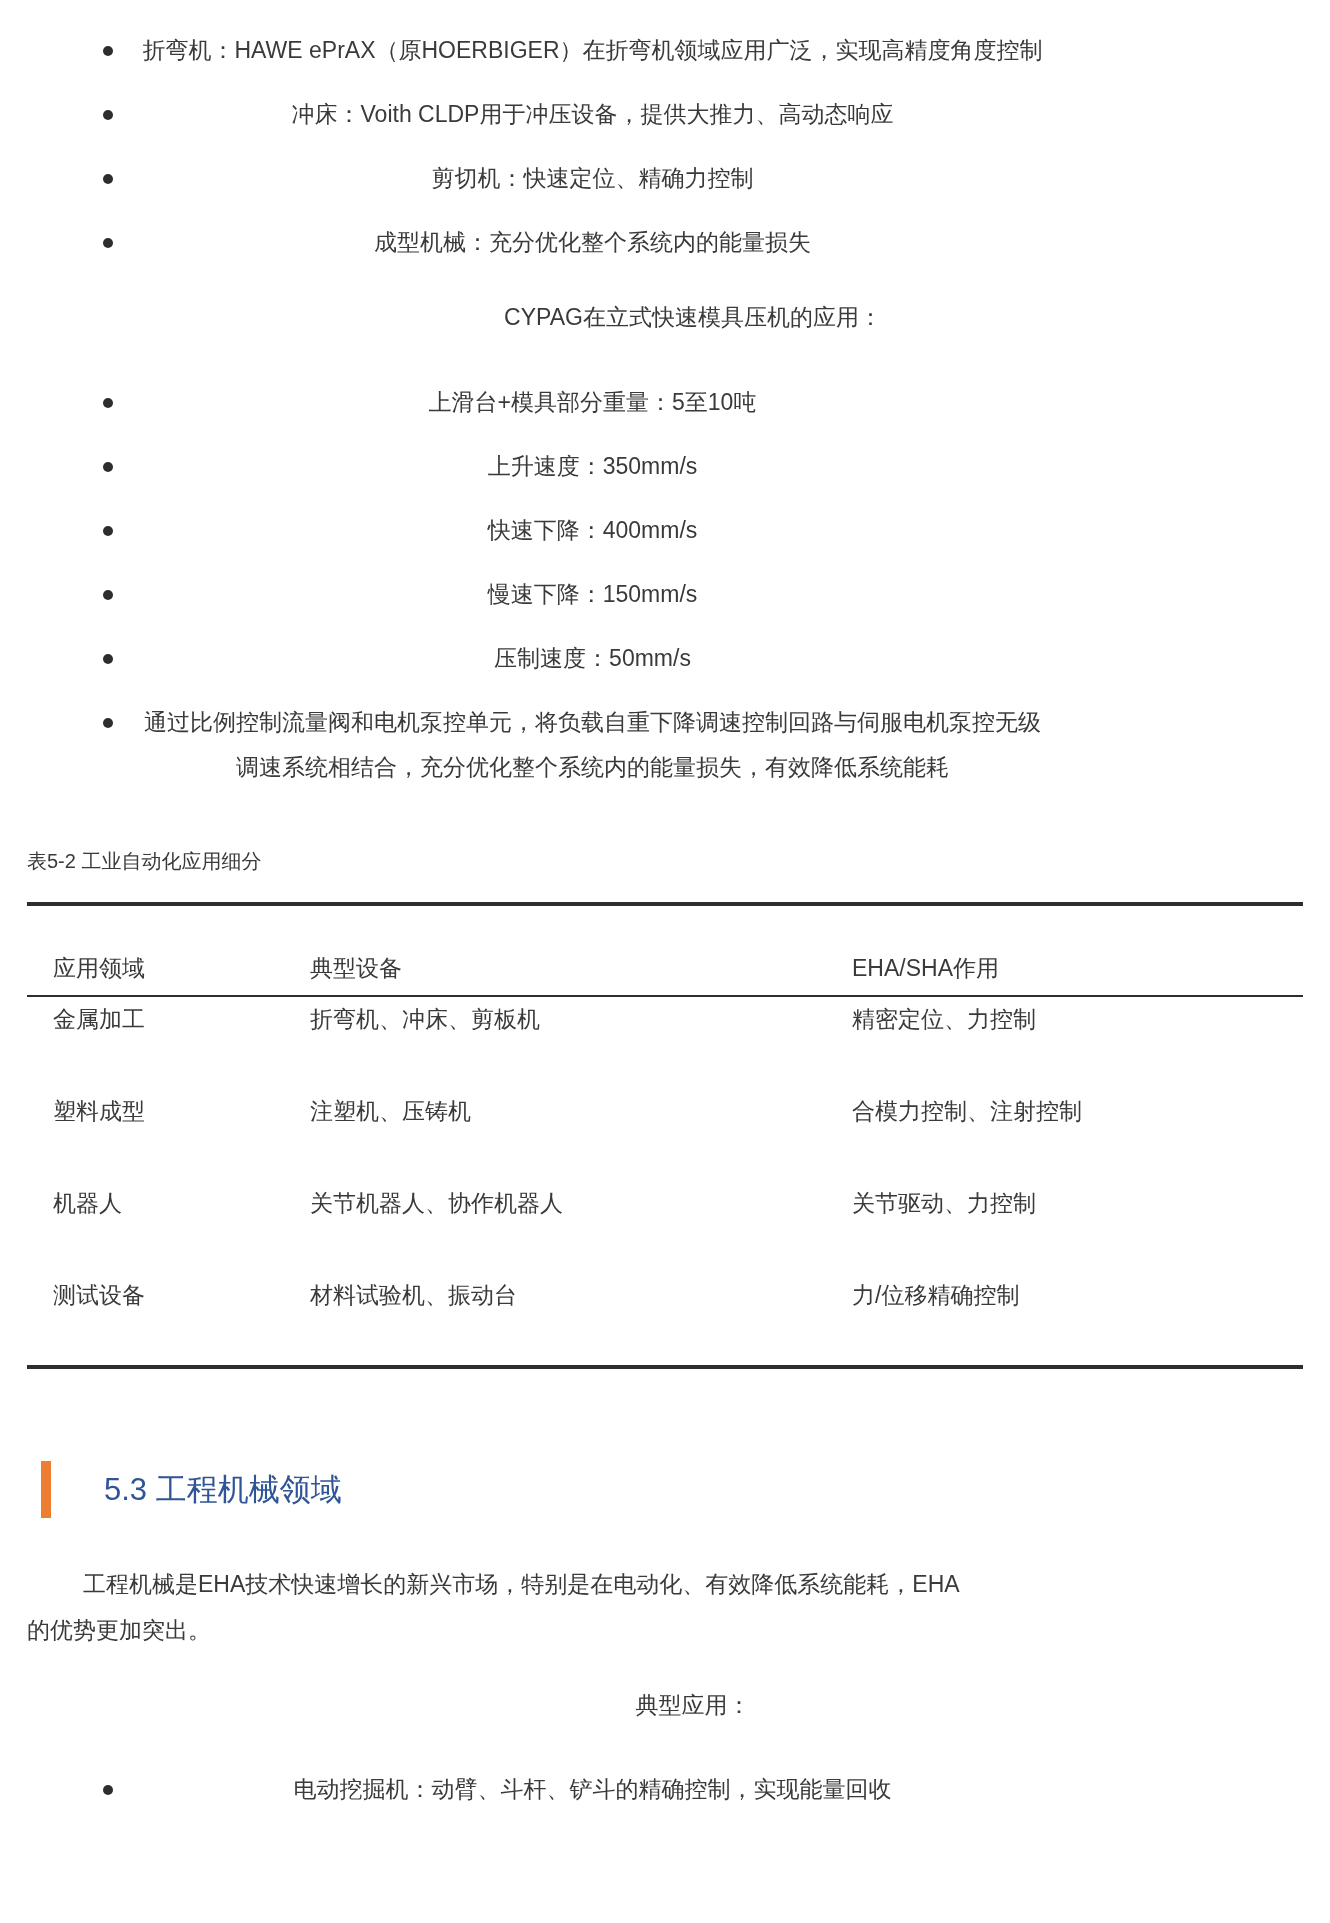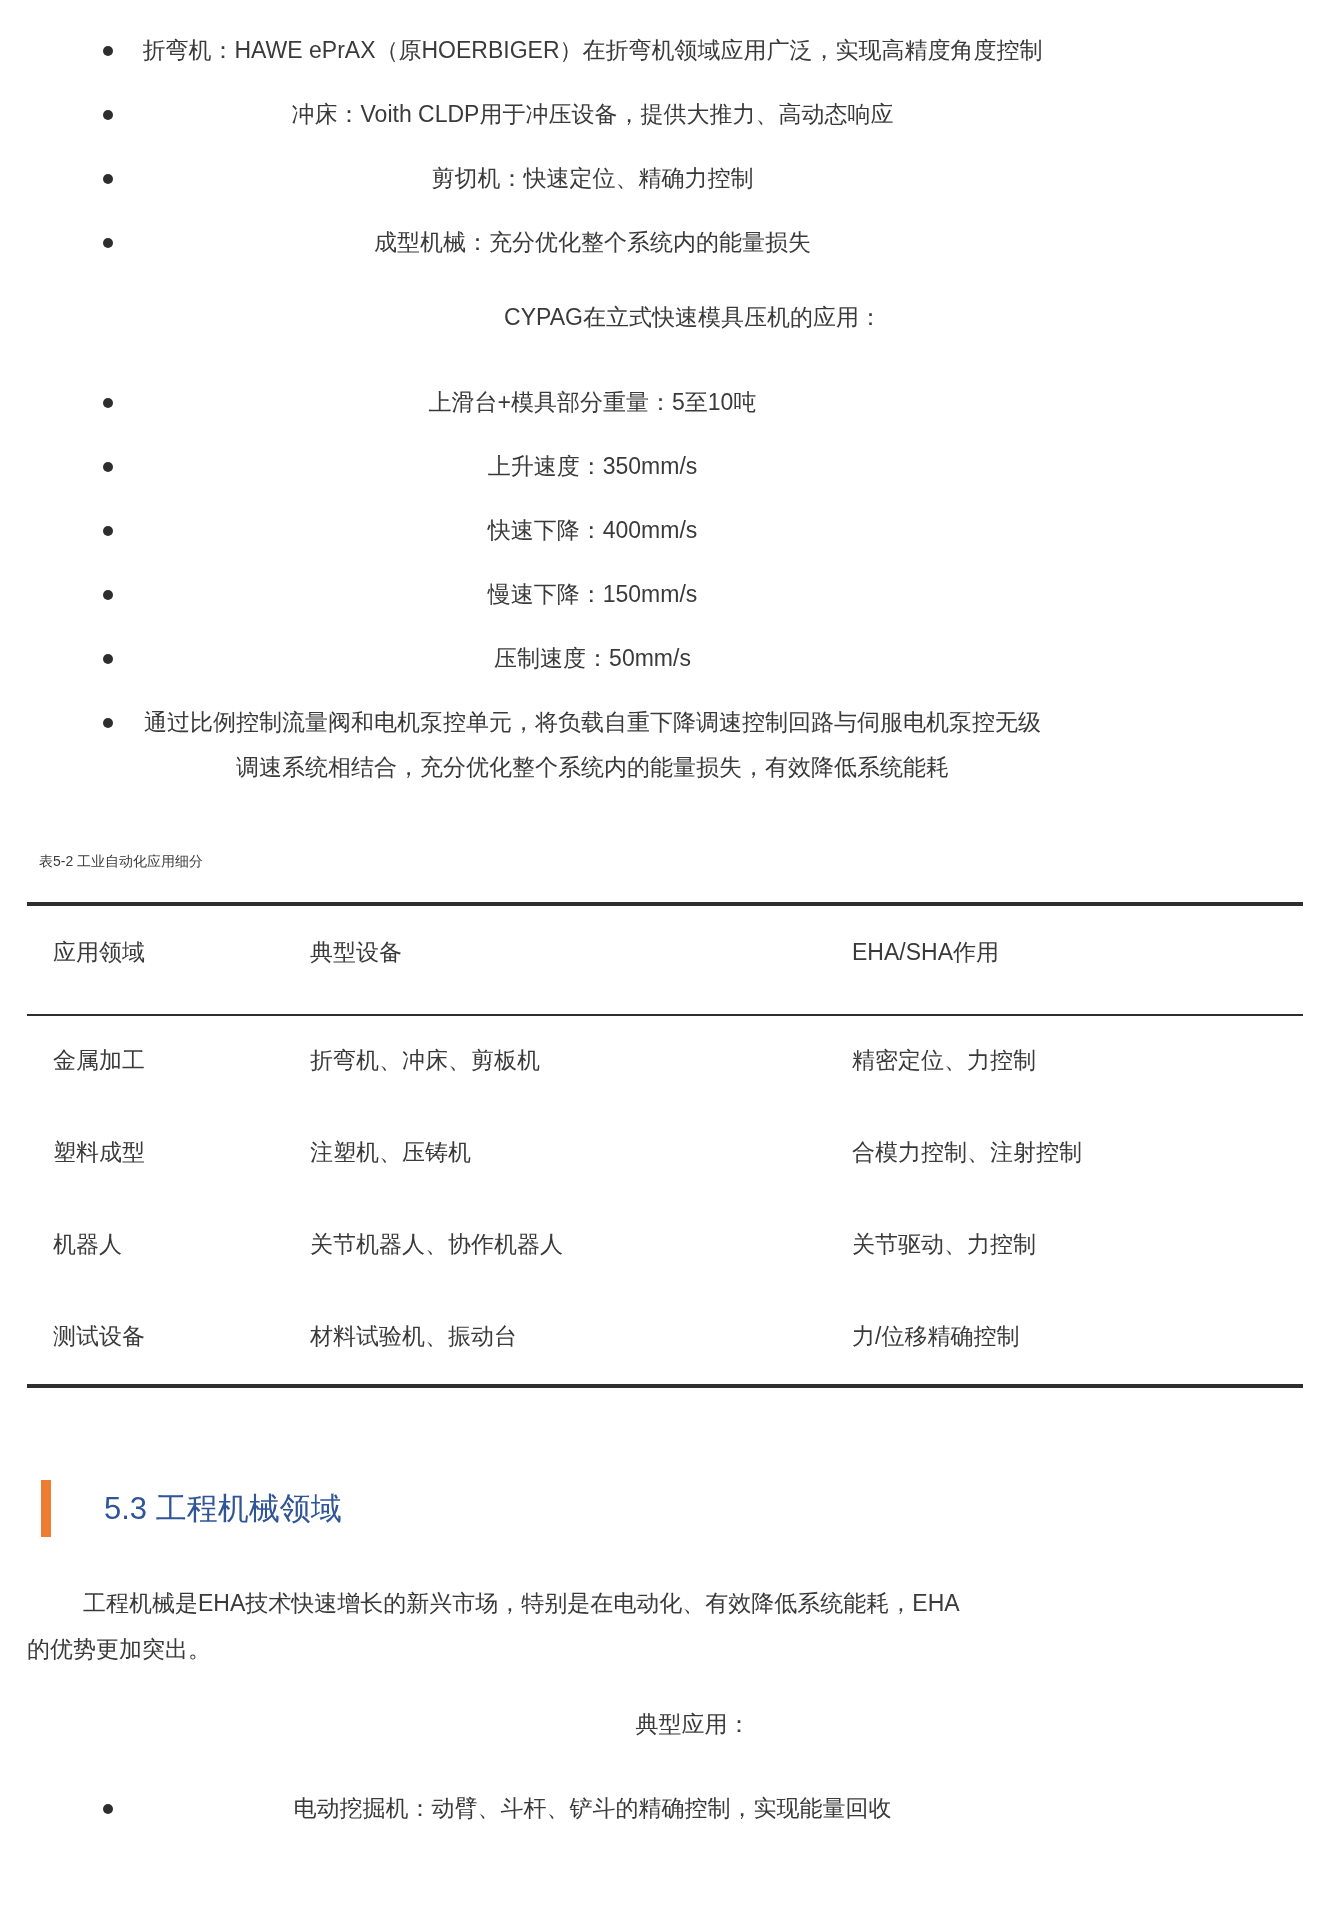--- a/index.html
+++ b/index.html
@@ -36,43 +36,43 @@
   }
   ul.intro-list { margin-top: 12px; }
   ul.cypag-list { margin-top: 40px; }
   ul.engineering-list { margin-top: 39px; }
 
   .para { margin: 0; line-height: 45px; }
   .indent { padding-left: 56px; text-align: center; }
   .cypag-heading { margin-top: 30px; }
 
   .caption {
-    margin: 58px 0 0 12px;
-    font-size: 14px;
+    margin: 58px 0 0 0;
+    font-size: 20px;
     line-height: 26px;
   }
 
   
   .dtable {
     margin-top: 28px;
     width: 1276px;
     border-top: 4px solid #2e2e2e;
     border-bottom: 4px solid #2e2e2e;
   }
   .trow {
     display: grid;
     grid-template-columns: 283px 542px auto;
     align-items: start;
   }
   .thead {
-    height: 110px;
-    padding-top: 24px;
+    height: 91px;
+    padding-top: 40px;
     border-bottom: 2px solid #2e2e2e;
   }
-  .tbody .trow { height: 92px; padding-top: 22px; }
+  .tbody .trow { height: 92px; }
   .tcell { line-height: 45px; }
   .trow > .tcell:first-child { padding-left: 26px; }
 
   
   .section-header {
     display: flex;
     align-items: center;
     margin: 92px 0 0 -10px;
     height: 57px;
     padding-left: 24px;

